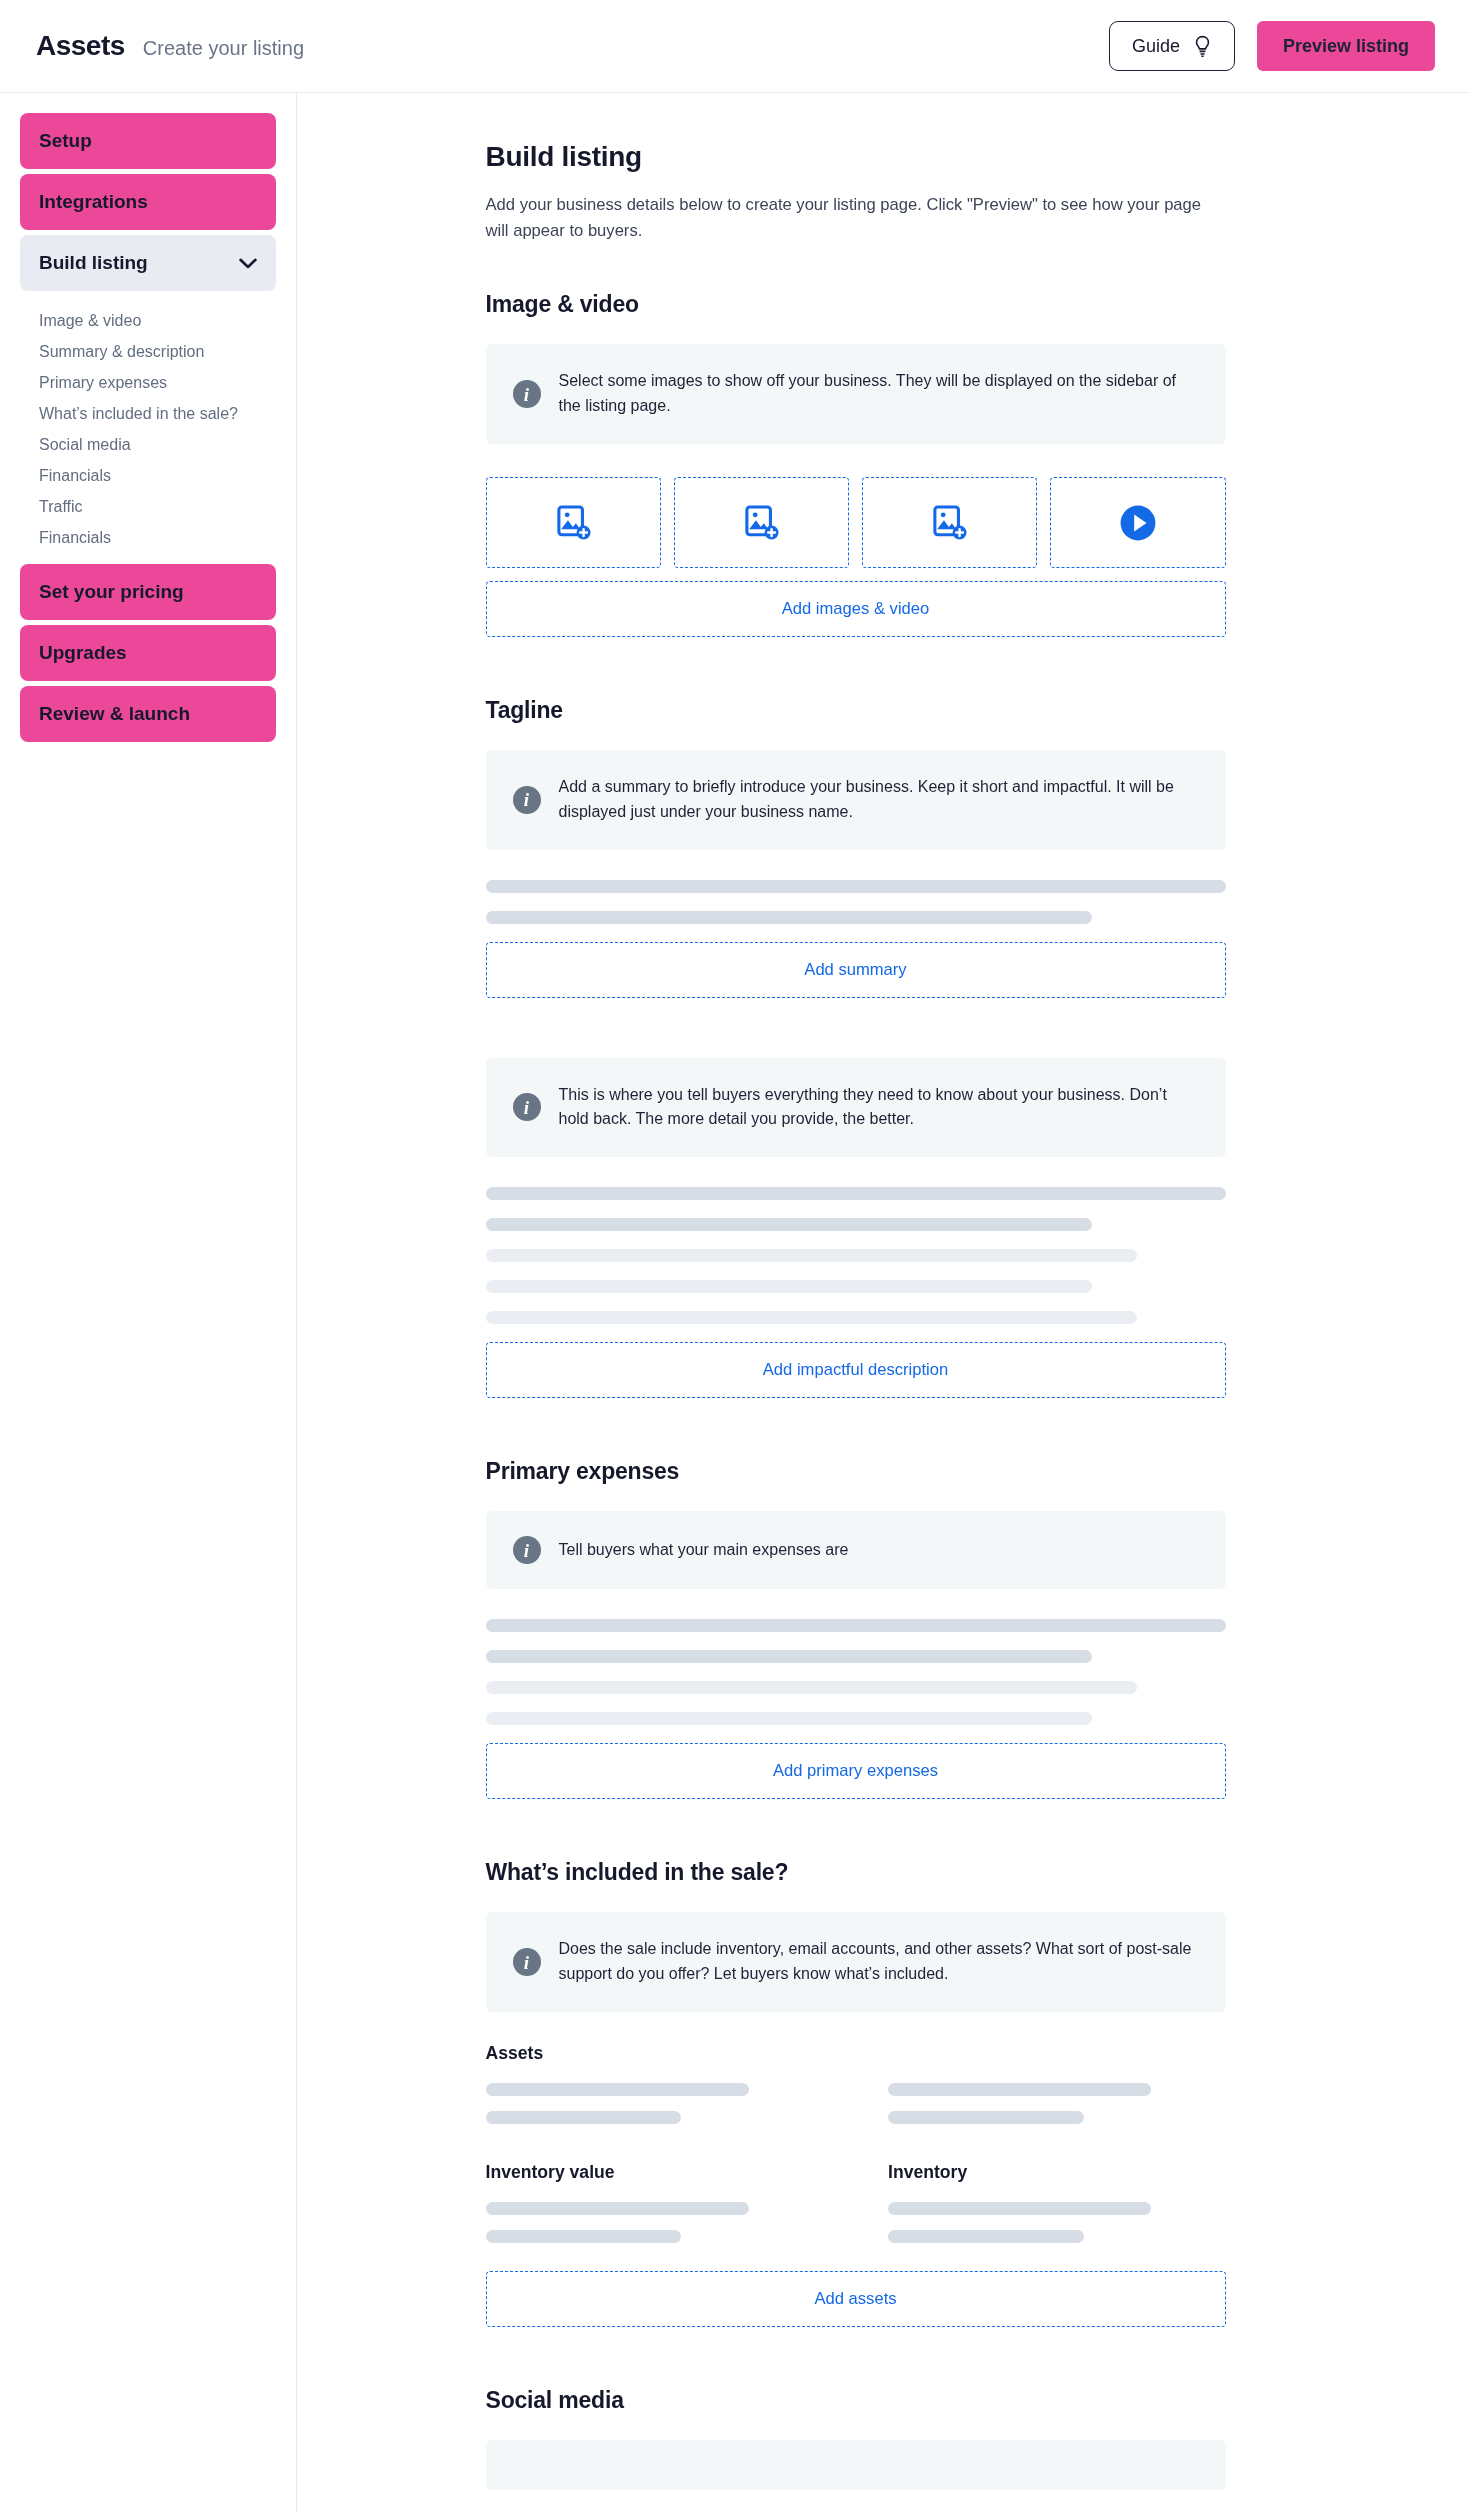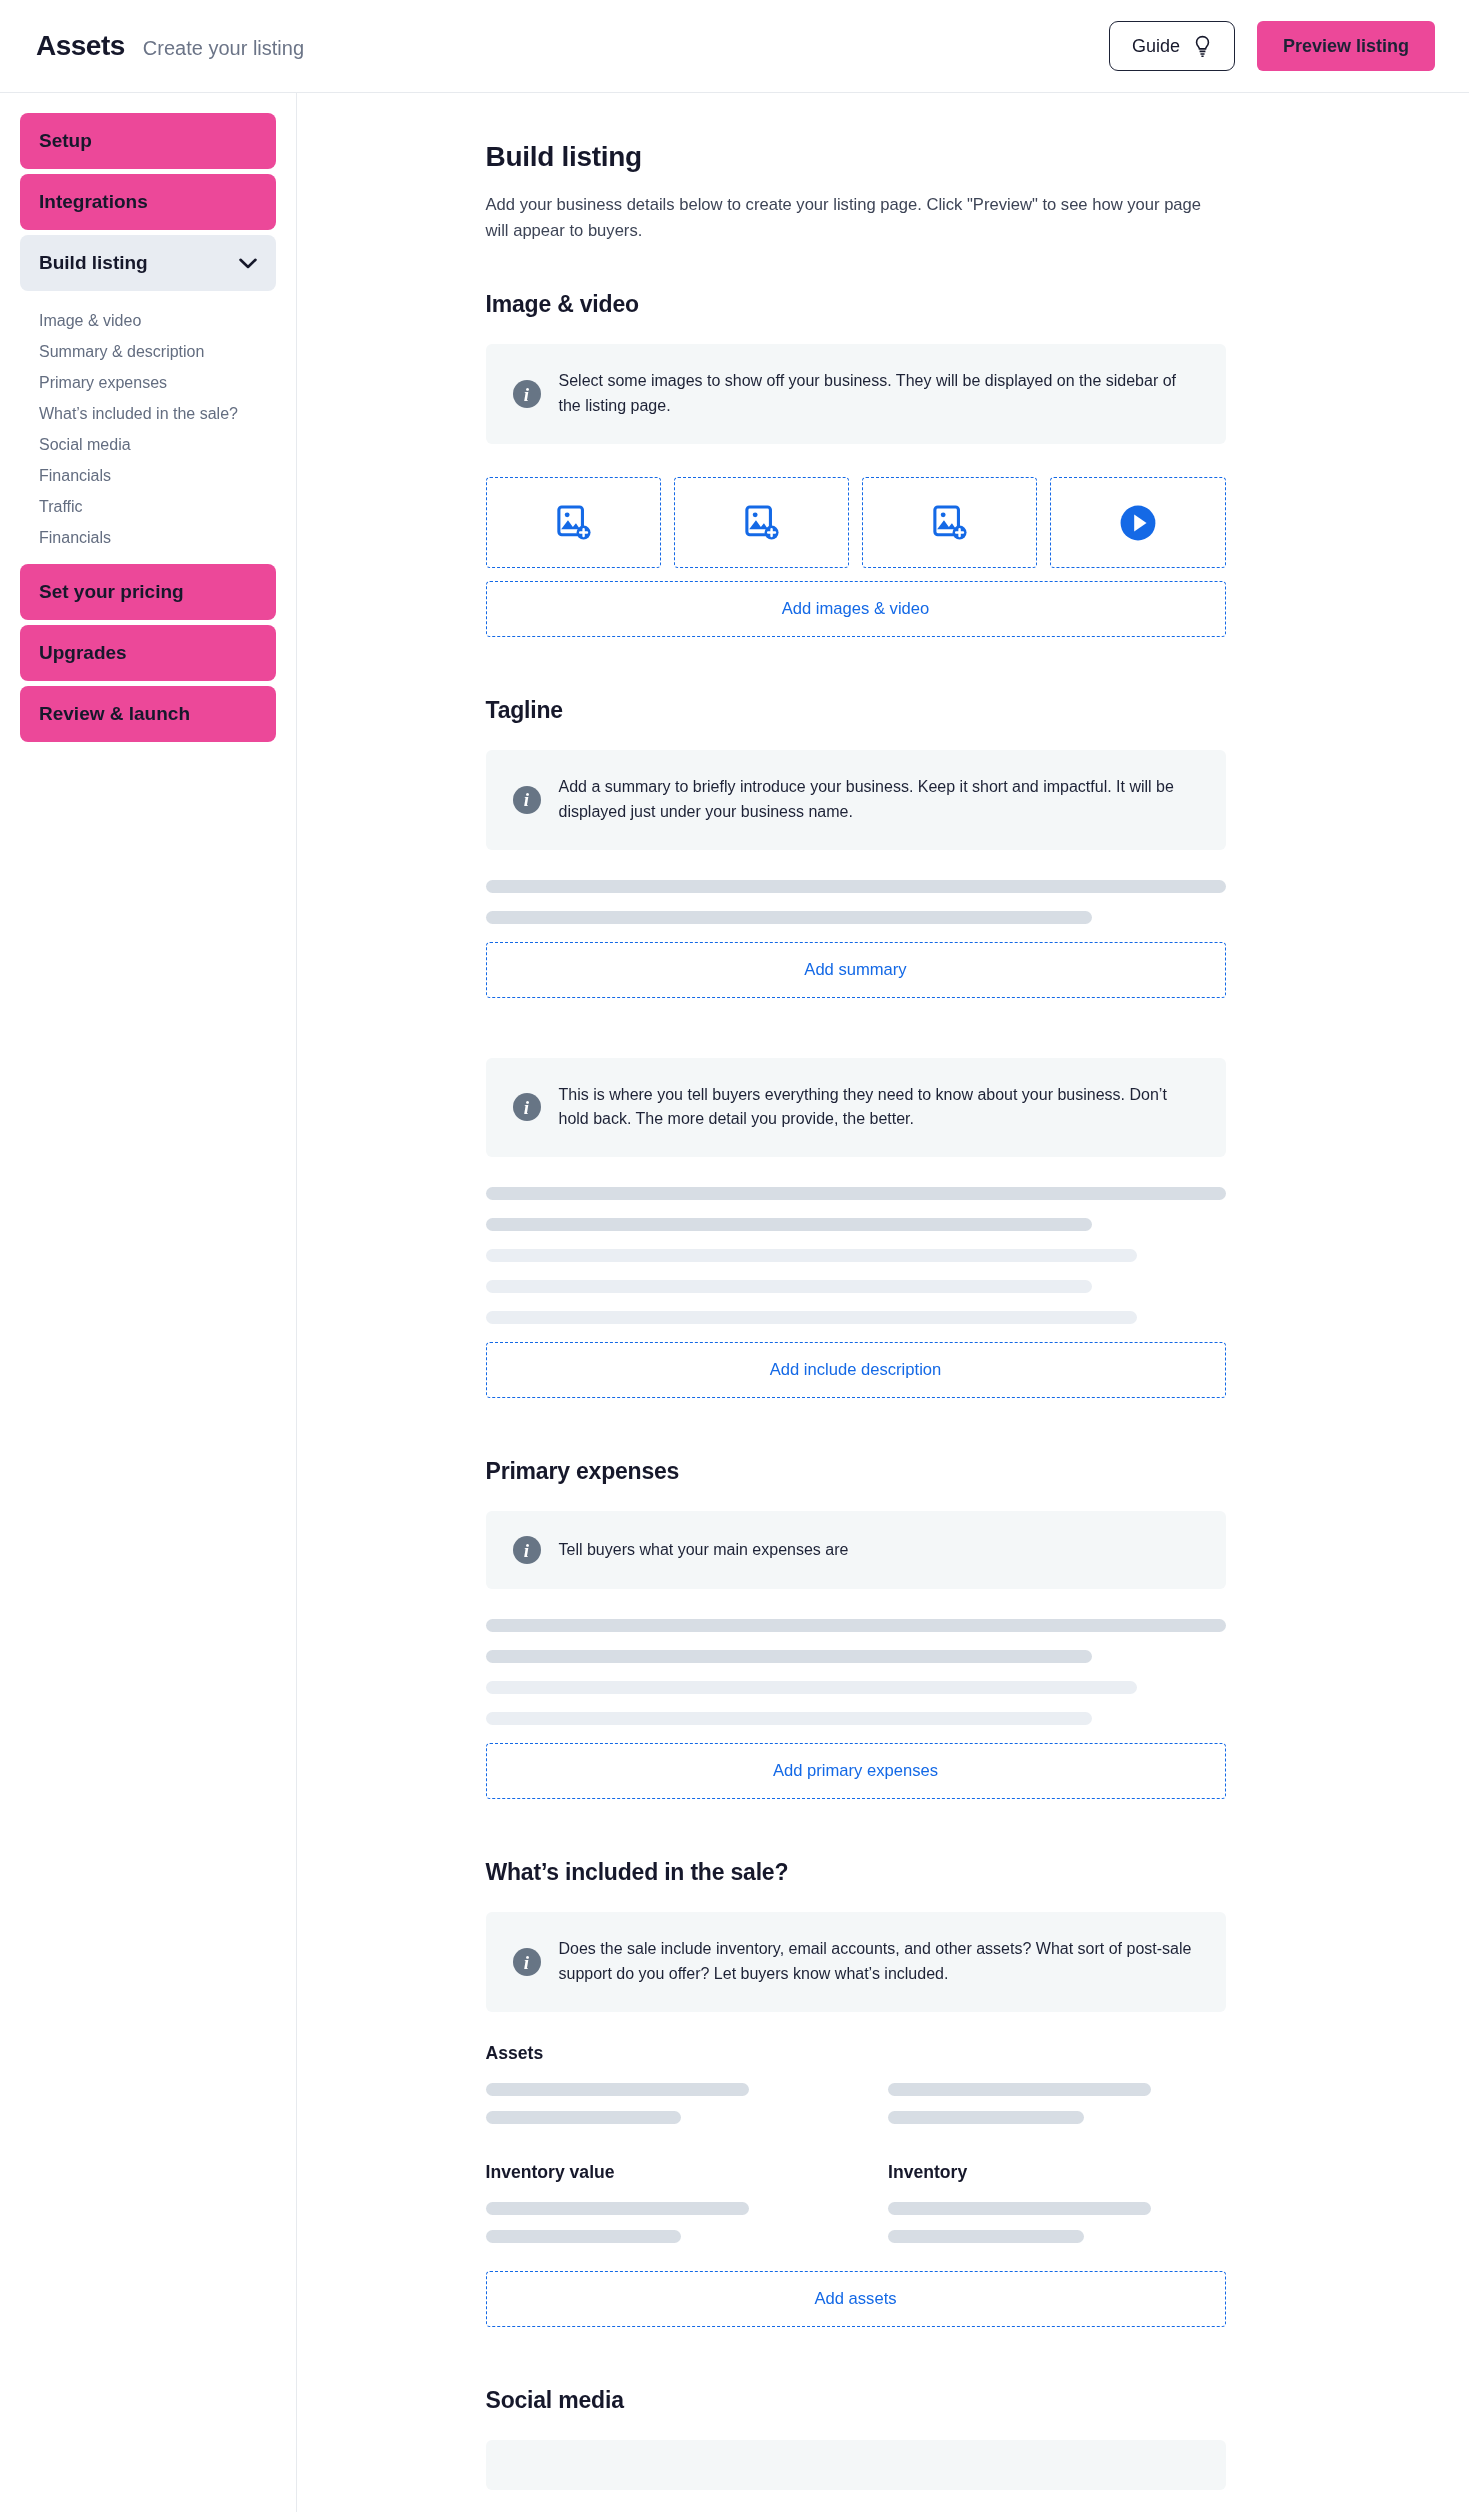--- a/index.html
+++ b/index.html
@@ -368,21 +368,21 @@
           <div class="info-icon">i</div>
           <div class="info-text">This is where you tell buyers everything they need to know about your business. Don’t hold back. The more detail you provide, the better.</div>
         </div>
         <div class="skel-group">
           <div class="skel" style="width:100%"></div>
           <div class="skel" style="width:82%"></div>
           <div class="skel light" style="width:88%"></div>
           <div class="skel light" style="width:82%"></div>
           <div class="skel light" style="width:88%"></div>
         </div>
-        <div class="dashed-btn">Add include description</div>
+        <div class="dashed-btn">Add impactful description</div>
       </section>
 
       <div class="spacer-120"></div>
 
       <section class="section">
         <h2 class="section-title">Primary expenses</h2>
         <div class="info-box">
           <div class="info-icon">i</div>
           <div class="info-text">Tell buyers what your main expenses are</div>
         </div>

